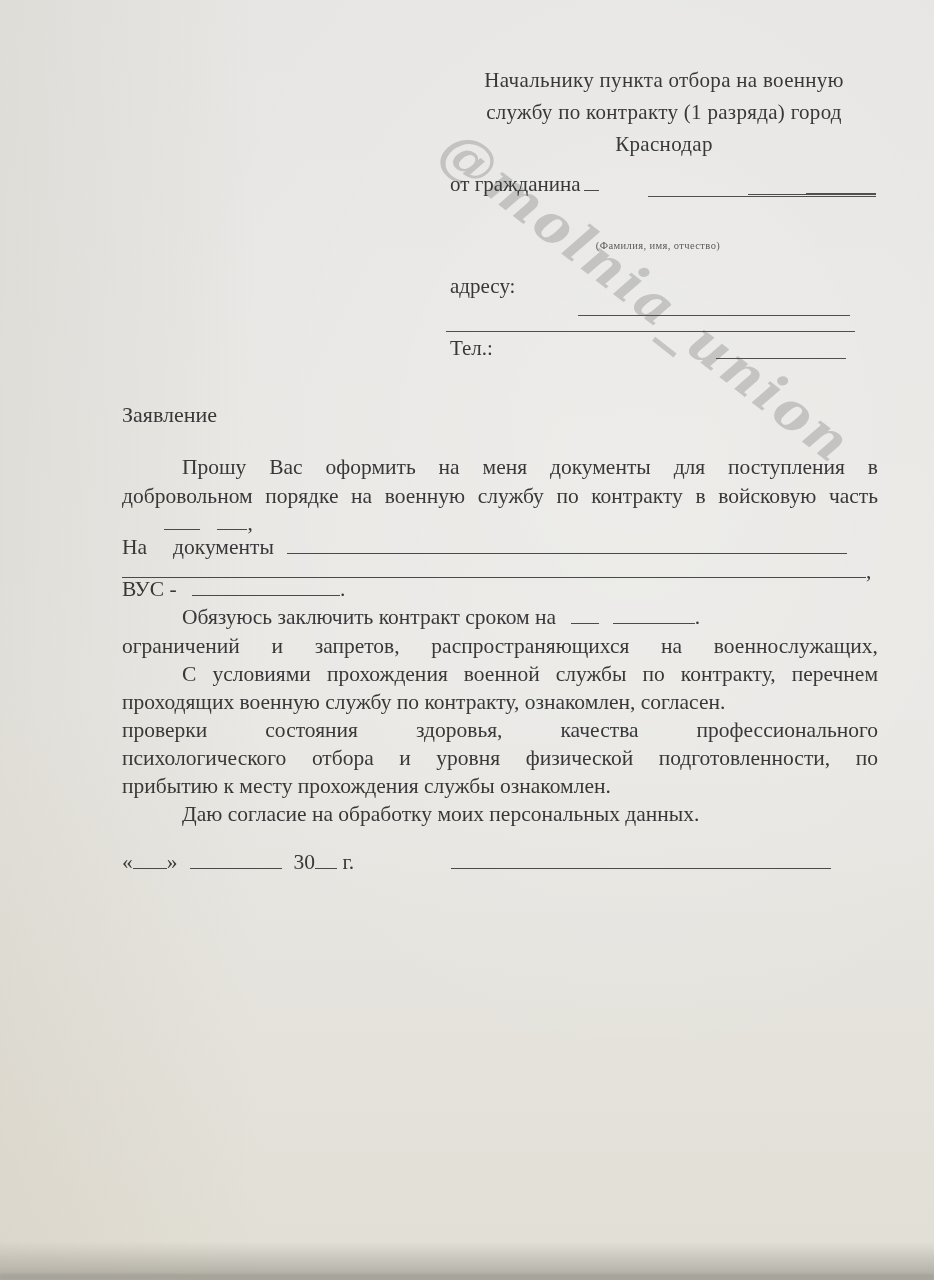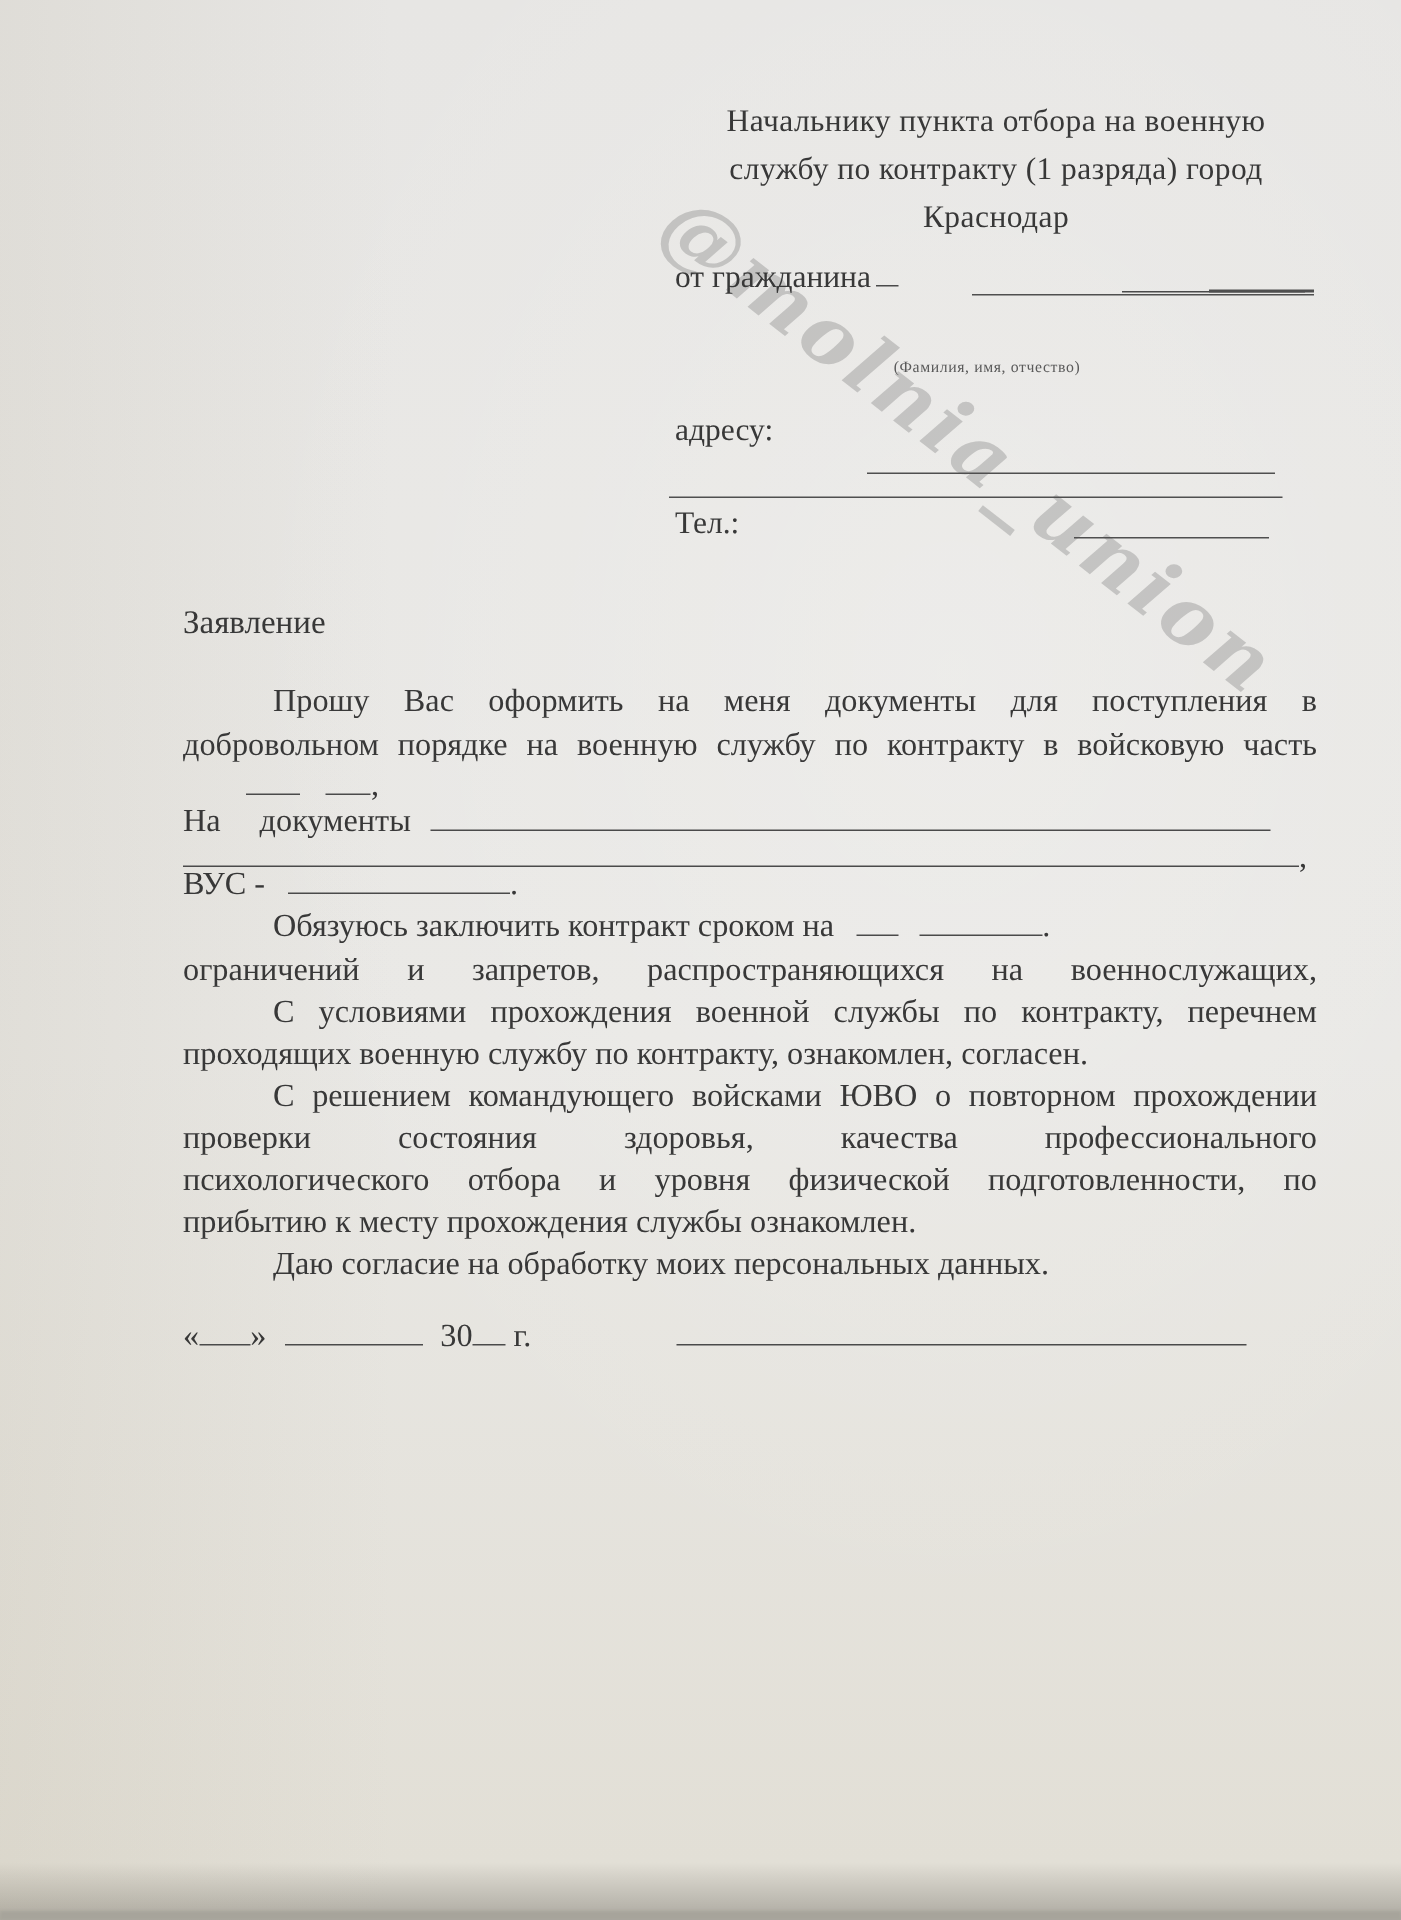--- a/index.html
+++ b/index.html
@@ -130,21 +130,20 @@
     <div class="term-row ind">
       <span>Обязуюсь заключить контракт сроком на</span>
       <span class="bl b1"></span>
       <span class="bl b2"></span><span>.</span>
     </div>
 
     <div class="pline">ограничений и запретов, распространяющихся на военнослужащих,</div>
     <div class="pline ind">С условиями прохождения военной службы по контракту, перечнем</div>
     <div class="pline last">проходящих военную службу по контракту, ознакомлен, согласен.</div>
 
-    <div class="pline ind">С решением командующего войсками ЮВО о повторном прохождении</div>
     <div class="pline">проверки состояния здоровья, качества профессионального</div>
     <div class="pline">психологического отбора и уровня физической подготовленности, по</div>
     <div class="pline last">прибытию к месту прохождения службы ознакомлен.</div>
 
     <div class="pline last ind">Даю согласие на обработку моих персональных данных.</div>
 
     <div class="footer-row">
       <span>«</span><span class="bl b-day"></span><span>»</span><span class="bl b-month"></span><span>30</span><span class="bl b-year"></span> <span>г.</span><span class="bl b-sign"></span>
     </div>
   </div>

